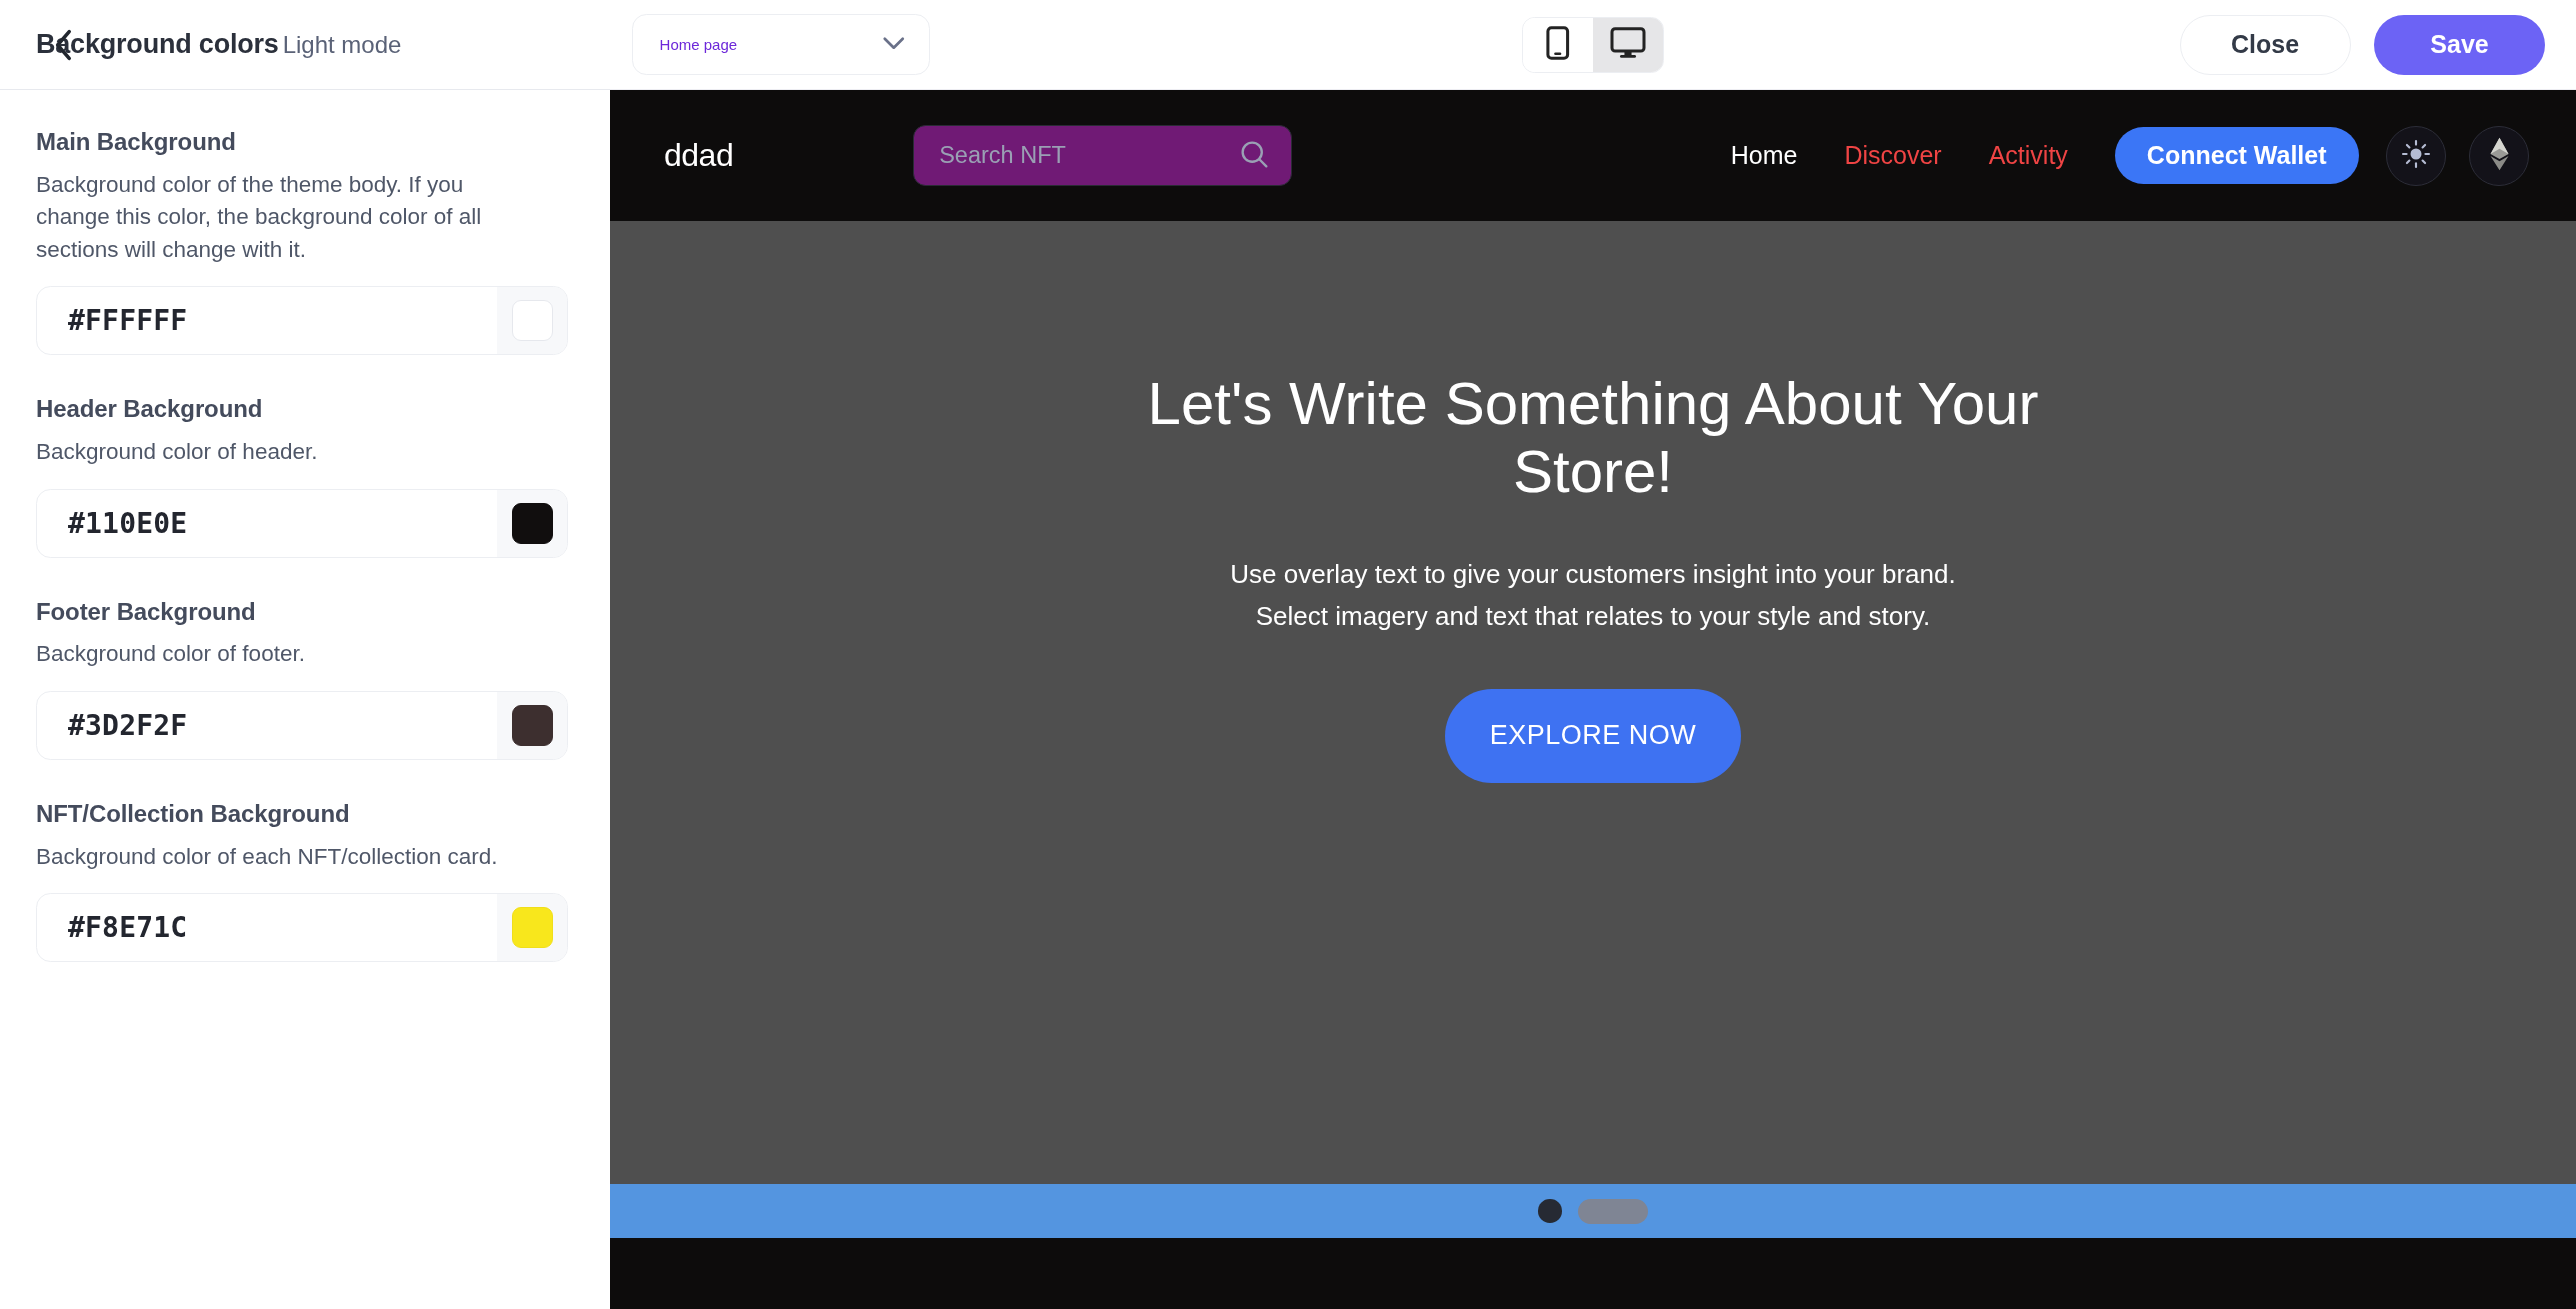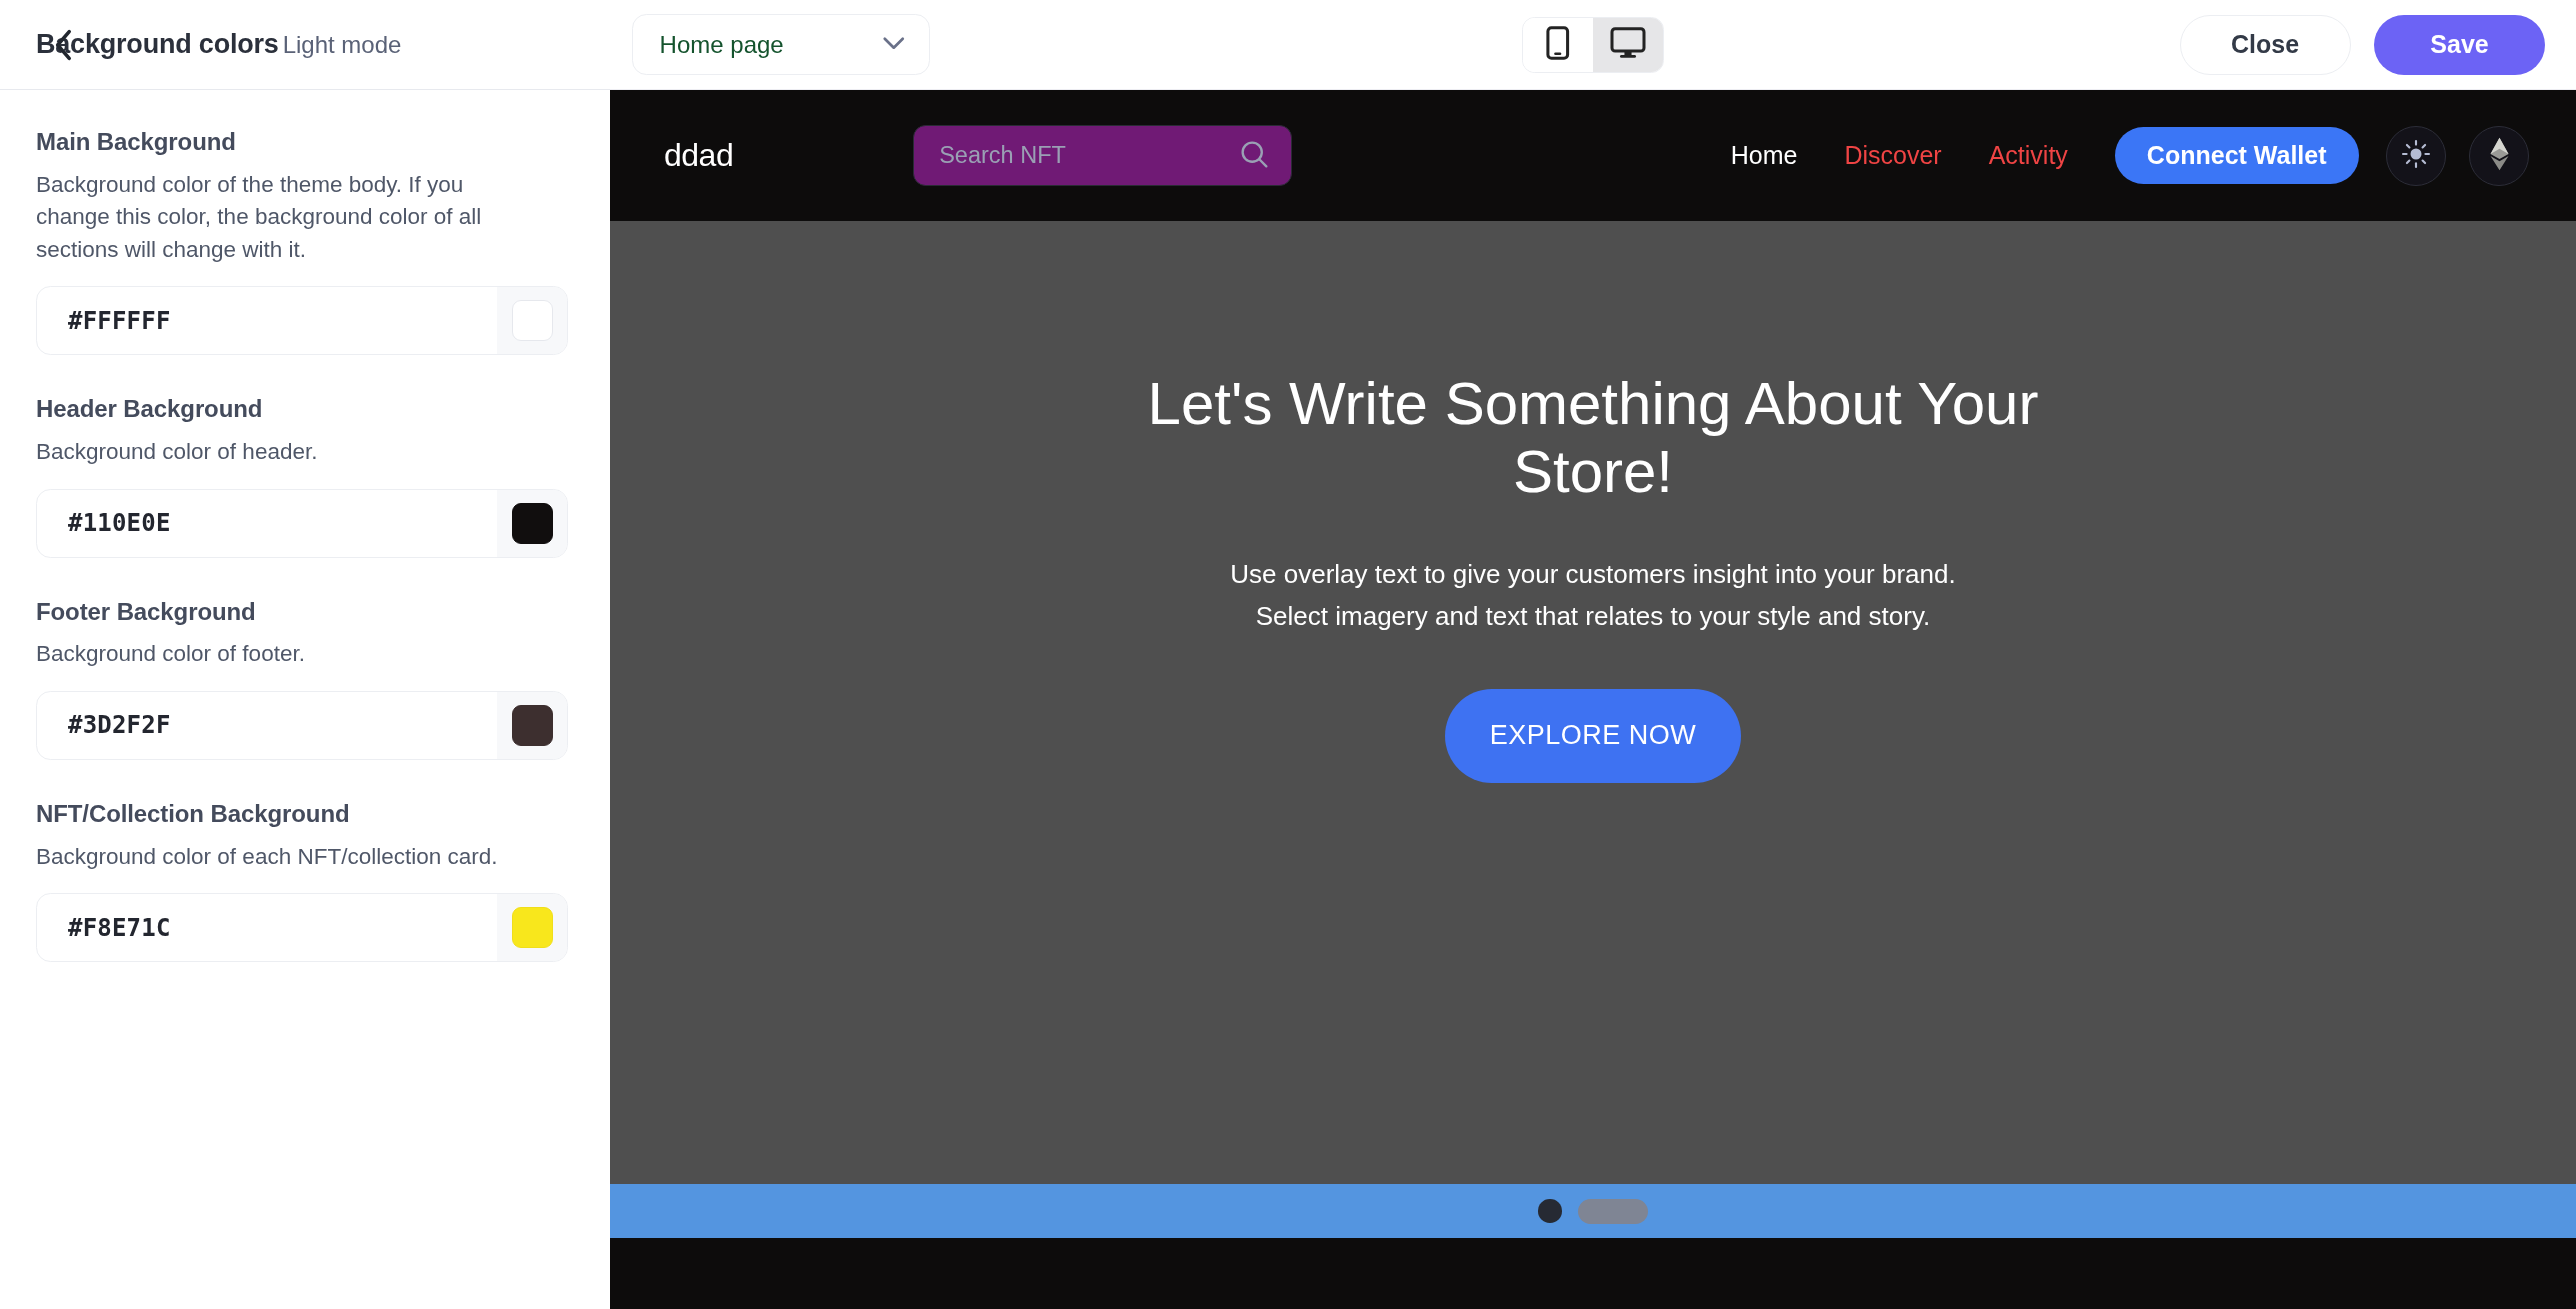--- a/index.html
+++ b/index.html
@@ -57,21 +57,21 @@
   }
   .color-input {
     width: 532px; height: 69px;
     border: 1.8px solid #eceef2; border-radius: 14.4px;
     background: #ffffff;
     display: flex; align-items: stretch; overflow: hidden;
   }
   .color-input .value {
     flex: 1; display: flex; align-items: center;
     padding-left: 31px;
-    font-size: 24px; font-weight: 600; color: #23262f;
+    font-size: 28px; font-weight: 600; color: #23262f;
     font-family: "DejaVu Sans Mono", monospace;
     letter-spacing: 0.2px;
   }
   .color-input .swatch-cell {
     width: 70px; background: #f7f8fa;
     display: flex; align-items: center; justify-content: center;
   }
   .swatch {
     width: 41px; height: 41px; border-radius: 9px;
     border: 1.8px solid #e6e8ed;
@@ -86,21 +86,21 @@
     display: flex; align-items: center;
     padding: 0 31px 0 21.6px;
     position: relative;
   }
   .page-select {
     width: 298px; height: 61px;
     border: 1.8px solid #eceef2; border-radius: 14.4px;
     display: flex; align-items: center; justify-content: space-between;
     padding: 0 23.5px 0 27px; background: #fff; cursor: pointer;
   }
-  .page-select .sel-label { font-size: 24px; color: #14532d; font-weight: 500; }
+  .page-select .sel-label { font-size: 15px; color: #6d28d9; font-weight: 500; }
   .device-toggle {
     position: absolute; left: 50%; transform: translateX(-50%);
     display: flex; border: 1.8px solid #eceef2; border-radius: 12.6px;
     overflow: hidden; height: 56px;
   }
   .device-btn {
     width: 70px; display: flex; align-items: center; justify-content: center;
     background: #ffffff; cursor: pointer;
   }
   .device-btn.active { background: #e6e6e8; }

